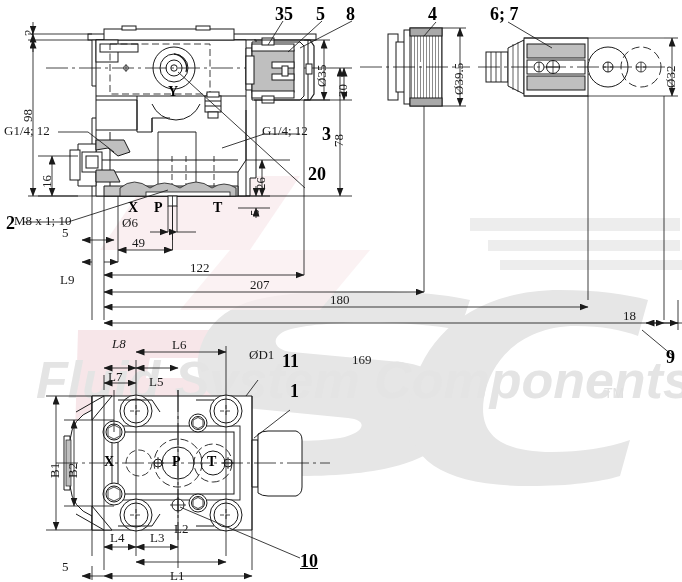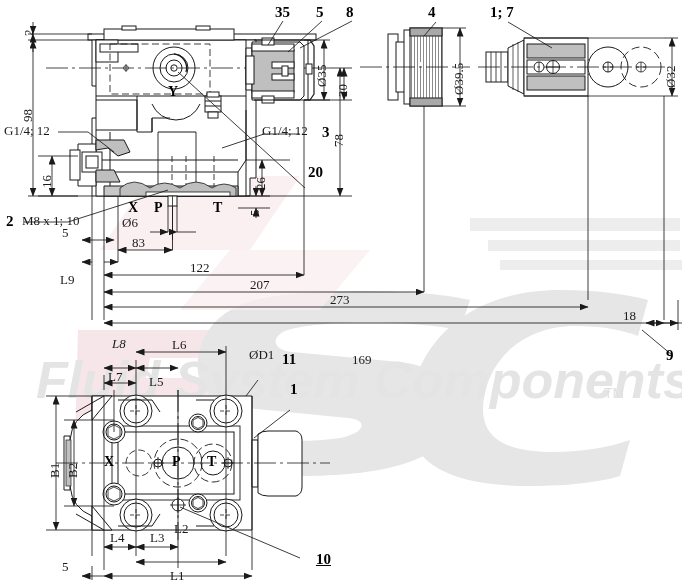--- a/index.html
+++ b/index.html
@@ -5,21 +5,21 @@
   html,body{margin:0;padding:0;background:#ffffff;}
   body{width:682px;height:582px;position:relative;overflow:hidden;
        font-family:"Liberation Serif", serif;color:#1a1a1a;}
   #stage{position:absolute;left:0;top:0;width:682px;height:582px;}
   svg{position:absolute;left:0;top:0;}
   .wm{position:absolute;left:0;top:0;width:682px;height:582px;pointer-events:none;}
   .lbl{position:absolute;white-space:nowrap;line-height:1;}
   .dim{font-size:13px;font-family:"Liberation Serif", serif;color:#1a1a1a;}
   .dimv{font-size:13px;font-family:"Liberation Serif", serif;color:#1a1a1a;
         transform-origin:0 0;}
-  .item{font-size:15px;font-weight:bold;font-family:"Liberation Serif", serif;color:#000;}
+  .item{font-size:18px;font-weight:bold;font-family:"Liberation Serif", serif;color:#000;}
   .port{font-size:14px;font-weight:bold;font-family:"Liberation Serif", serif;color:#000;}
   .thread{font-size:13px;font-family:"Liberation Serif", serif;color:#1a1a1a;}
 </style>
 </head>
 <body>
 
 <div id="stage">
 
   <svg class="wm" width="682" height="582">
     <g opacity="1">
@@ -450,53 +450,53 @@
 
     </g>
   </svg>
 
   <div>
 
     <div class="lbl item" style="left:275px;top:5px;">35</div>
     <div class="lbl item" style="left:316px;top:5px;">5</div>
     <div class="lbl item" style="left:346px;top:5px;">8</div>
     <div class="lbl item" style="left:428px;top:5px;">4</div>
-    <div class="lbl item" style="left:490px;top:5px;">1; 7</div>
+    <div class="lbl item" style="left:490px;top:5px;">6; 7</div>
     <div class="lbl item" style="left:322px;top:125px;">3</div>
     <div class="lbl item" style="left:308px;top:165px;">20</div>
     <div class="lbl item" style="left:6px;top:214px;">2</div>
     <div class="lbl item" style="left:666px;top:348px;">9</div>
     <div class="lbl item" style="left:282px;top:352px;">11</div>
     <div class="lbl item" style="left:290px;top:382px;">1</div>
-    <div class="lbl item" style="left:316px;top:552px;text-decoration:underline;">10</div>
+    <div class="lbl item" style="left:300px;top:552px;text-decoration:underline;">10</div>
 
     <div class="lbl dimv" style="left:22px;top:36px;transform:rotate(-90deg);">2</div>
     <div class="lbl dimv" style="left:21px;top:122px;transform:rotate(-90deg);">98</div>
     <div class="lbl dimv" style="left:40px;top:188px;transform:rotate(-90deg);">16</div>
     <div class="lbl dimv" style="left:315px;top:87px;transform:rotate(-90deg);">Ø35</div>
     <div class="lbl dimv" style="left:336px;top:97px;transform:rotate(-90deg);">20</div>
     <div class="lbl dimv" style="left:332px;top:147px;transform:rotate(-90deg);">78</div>
     <div class="lbl dimv" style="left:254px;top:190px;transform:rotate(-90deg);">26</div>
     <div class="lbl dimv" style="left:248px;top:216px;transform:rotate(-90deg);">5</div>
     <div class="lbl dimv" style="left:452px;top:95px;transform:rotate(-90deg);">Ø39.5</div>
     <div class="lbl dimv" style="left:664px;top:88px;transform:rotate(-90deg);">Ø32</div>
 
     <div class="lbl dim" style="left:62px;top:226px;">5</div>
-    <div class="lbl dim" style="left:132px;top:236px;">83</div>
+    <div class="lbl dim" style="left:132px;top:236px;">49</div>
     <div class="lbl dim" style="left:122px;top:216px;">Ø6</div>
     <div class="lbl dim" style="left:60px;top:249px;margin-top:24px;">L9</div>
     <div class="lbl dim" style="left:190px;top:261px;">122</div>
     <div class="lbl dim" style="left:250px;top:278px;">207</div>
-    <div class="lbl dim" style="left:330px;top:293px;">273</div>
+    <div class="lbl dim" style="left:330px;top:293px;">180</div>
     <div class="lbl dim" style="left:352px;top:309px;margin-top:44px;">169</div>
     <div class="lbl dim" style="left:623px;top:309px;">18</div>
 
     <div class="lbl thread" style="left:4px;top:124px;">G1/4; 12</div>
     <div class="lbl thread" style="left:262px;top:124px;">G1/4; 12</div>
-    <div class="lbl thread" style="left:22px;top:214px;text-align:right;">M8 x 1; 10</div>
+    <div class="lbl thread" style="left:14px;top:214px;text-align:right;">M8 x 1; 10</div>
 
     <div class="lbl port" style="left:168px;top:85px;">Y</div>
     <div class="lbl port" style="left:128px;top:201px;">X</div>
     <div class="lbl port" style="left:154px;top:201px;">P</div>
     <div class="lbl port" style="left:213px;top:201px;">T</div>
 
     <div class="lbl dim" style="left:172px;top:338px;">L6</div>
     <div class="lbl dim" style="left:112px;top:337px;font-style:italic;">L8</div>
     <div class="lbl dim" style="left:149px;top:375px;">L5</div>
     <div class="lbl dim" style="left:108px;top:370px;">L7</div>

